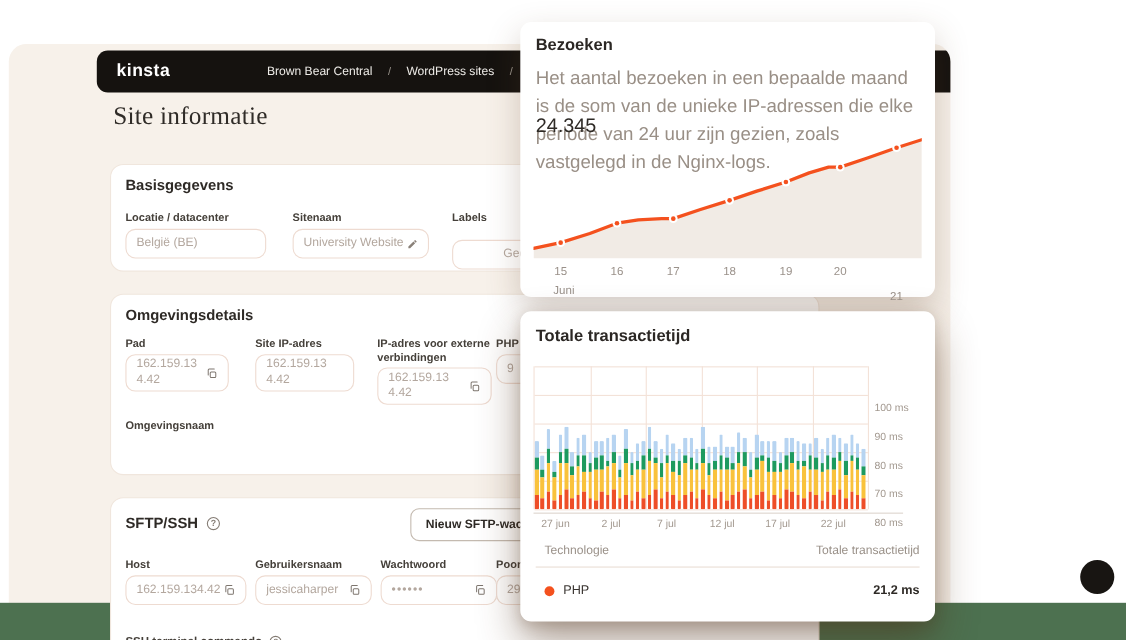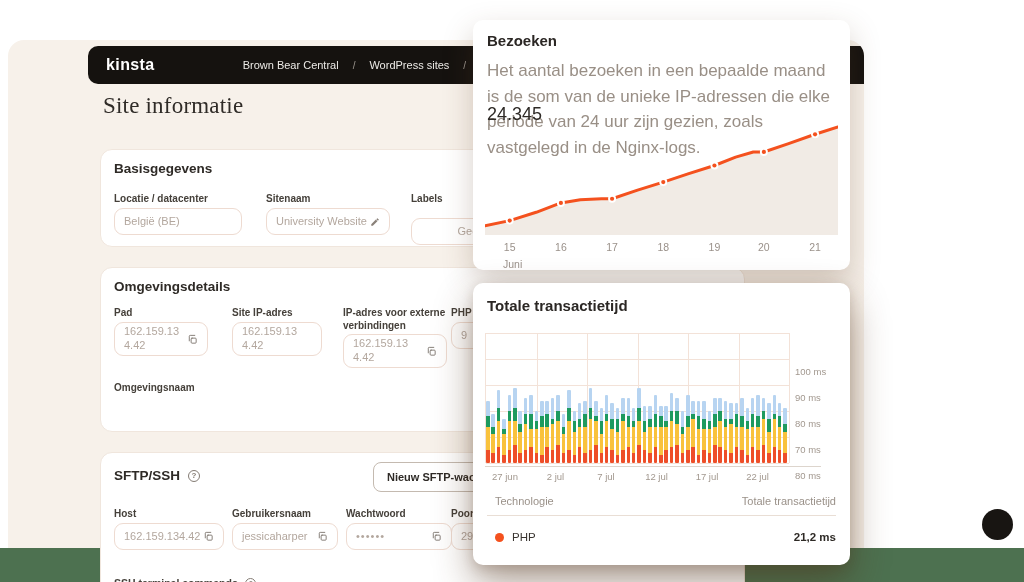--- a/index.html
+++ b/index.html
@@ -228,21 +228,21 @@
       <circle cx="330.055" cy="11.280000000000001" r="4" fill="#ffffff"></circle>
       <circle cx="330.055" cy="11.280000000000001" r="2.1" fill="#f4511e"></circle>
     </svg>
   <div class="x-ticks" id="line-xticks">
       <span class="x-tick" style="left: 24.71px;">15</span>
       <span class="x-tick" style="left: 75.895px;">16</span>
       <span class="x-tick" style="left: 127.08px;">17</span>
       <span class="x-tick" style="left: 178.265px;">18</span>
       <span class="x-tick" style="left: 229.45px;">19</span>
       <span class="x-tick" style="left: 278.87px;">20</span>
-      <span class="x-tick" style="left: 330.055px;">21</span>
+      <span class="x-tick" style="left: 330.055px; margin-top: 23px;">21</span>
     </div>
   <div class="x-unit" id="line-xunit">Juni</div>
 </div>
 
 <div class="overlay-card card-b">
   <div class="ov-title" style="top:14px;">Totale transactietijd</div>
   <div class="grid" id="bar-grid">
       <div class="vline" style="left: 50.5px;"></div>
       <div class="vline" style="left: 101px;"></div>
       <div class="vline" style="left: 151.5px;"></div>

